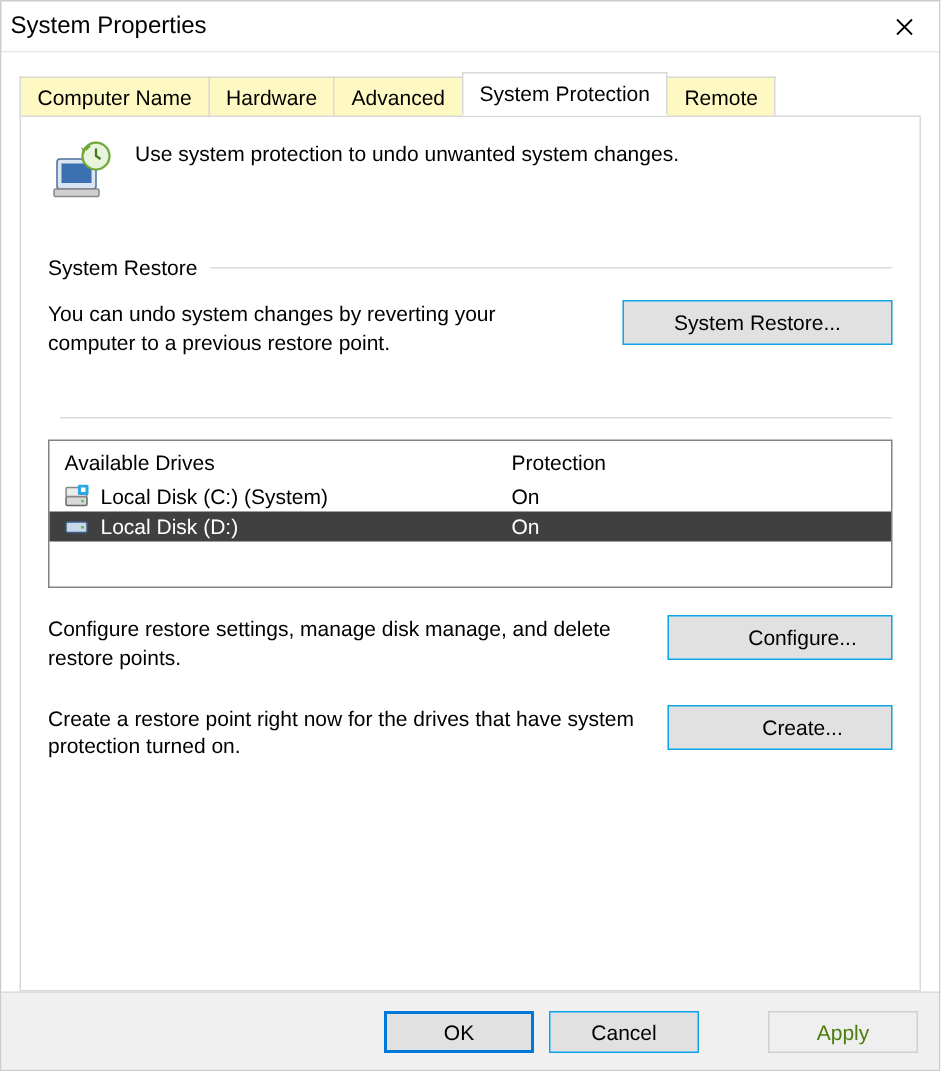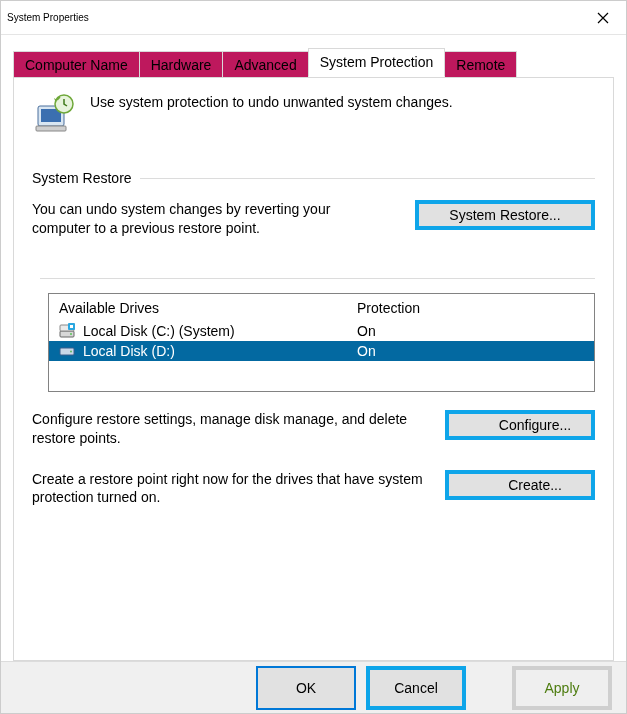--- a/index.html
+++ b/index.html
@@ -20,21 +20,21 @@
     }
     .titlebar {
       height: 34px;
       display: flex;
       align-items: center;
       justify-content: space-between;
       padding: 0 0 0 6px;
       border-bottom: 1px solid #e5e5e5;
     }
     .titlebar-title {
-      font-size: 10px;
+      font-size: 16px;
     }
     .titlebar-close {
       width: 46px;
       height: 34px;
       display: flex;
       align-items: center;
       justify-content: center;
       font-size: 18px;
       font-family: Arial, sans-serif;
       cursor: default;
@@ -51,21 +51,21 @@
     .tabs {
       display: flex;
       align-items: flex-end;
       position: relative;
       height: 30px;
     }
     .tab {
       padding: 5px 11px 5px 11px;
       border: 1px solid #d9d9d9;
       border-bottom: none;
-      background: #be185d;
+      background: #fef9c3;
       font-size: 14px;
       position: relative;
       top: 1px;
       cursor: default;
       margin-right: -1px;
     }
     .tab.active {
       background: #ffffff;
       border-bottom: 1px solid #ffffff;
       z-index: 2;
@@ -118,31 +118,31 @@
       margin-bottom: 40px;
     }
     .restore-text {
       flex: 1;
       font-size: 14px;
       line-height: 1.35;
     }
     .btn {
       min-width: 180px;
       height: 30px;
-      border: 4px solid #0ea5e9;
+      border: 1px solid #0ea5e9;
       background: #e1e1e1;
       font-family: inherit;
       font-size: 14px;
       padding: 0 14px;
       cursor: default;
     }
 
     .drive-table {
       border: 1px solid #828282;
-      margin: 0 0 18px 16px;
+      margin: 0 0 18px 0;
     }
     .drive-header {
       display: flex;
       padding: 6px 10px 4px 10px;
       font-size: 14px;
       border-bottom: 1px solid transparent;
     }
     .col-drive { flex: 0 0 298px; }
     .col-prot { flex: 1; }
     .drive-body { padding-bottom: 30px; }
@@ -154,21 +154,21 @@
     }
     .drive-row .icon {
       width: 18px;
       height: 16px;
       margin-right: 6px;
       flex-shrink: 0;
     }
     .drive-row .name { flex: 0 0 274px; }
     .drive-row .prot { flex: 1; }
     .drive-row.selected {
-      background: #0369a1;
+      background: #404040;
       color: #ffffff;
     }
 
     .action-row {
       display: flex;
       align-items: flex-start;
       gap: 22px;
       margin-bottom: 22px;
     }
     .action-text {
@@ -183,21 +183,21 @@
       display: flex;
       align-items: center;
       justify-content: flex-end;
       gap: 10px;
       padding: 0 14px;
       border-top: 1px solid #dcdcdc;
       background: #f0f0f0;
     }
     .footer .btn {
       min-width: 100px;
-      height: 44px;
+      height: 28px;
     }
     .footer .btn.default {
       border: 2px solid #0078d7;
       background: #e1e1e1;
     }
     .footer .btn.disabled {
       color: #4d7c0f;
       border-color: #cfcfcf;
       background: #efefef;
       margin-left: 36px;

